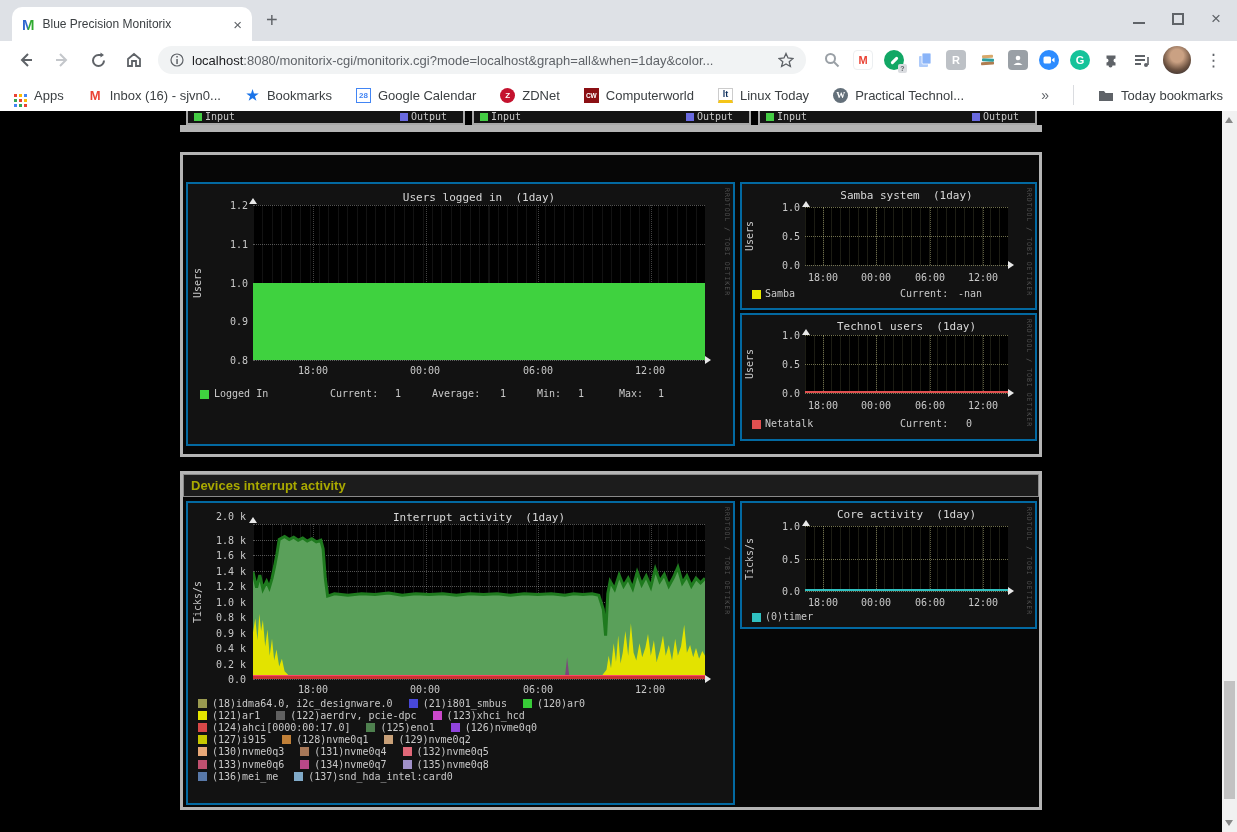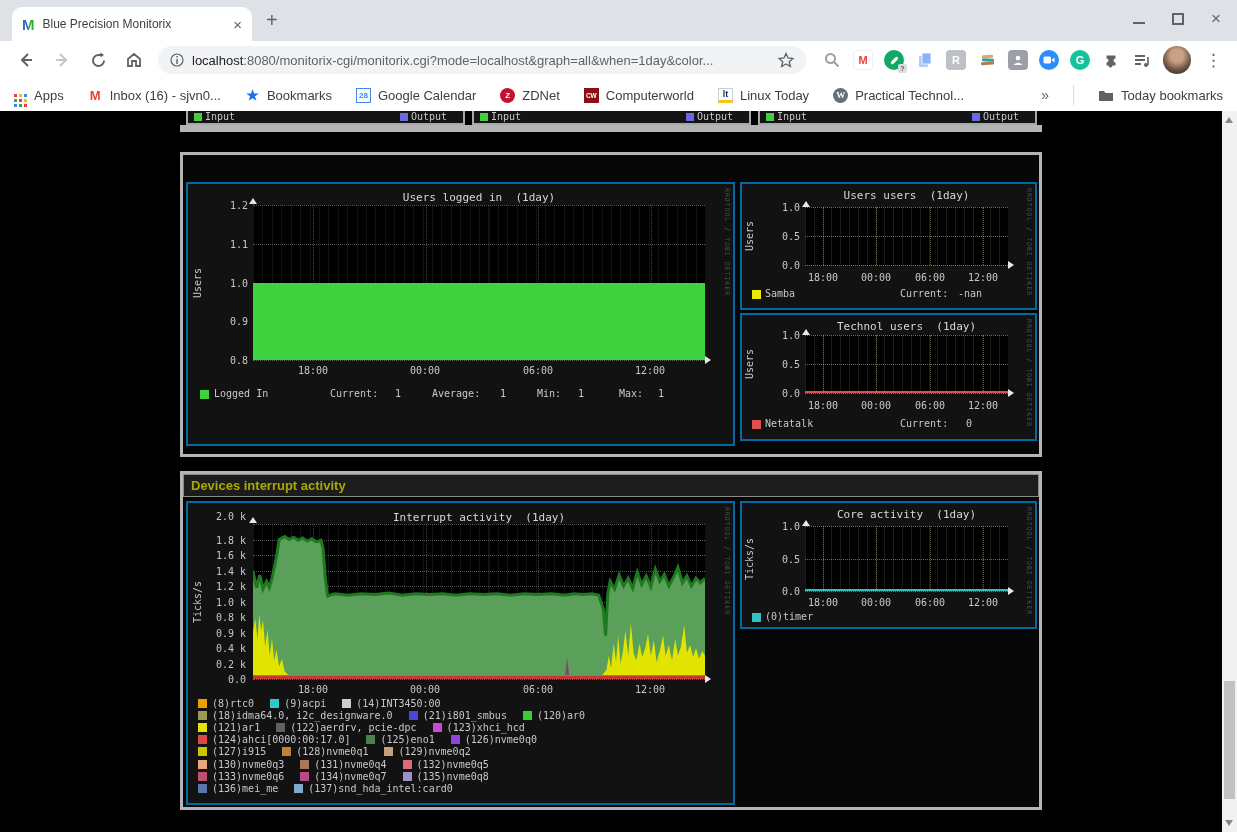--- a/index.html
+++ b/index.html
@@ -279,21 +279,21 @@
       <span class="glab" style="left:244px;top:204px">Average:</span>
       <span class="glab" style="left:312px;top:204px">1</span>
       <span class="glab" style="left:349px;top:204px">Min:</span>
       <span class="glab" style="left:390px;top:204px">1</span>
       <span class="glab" style="left:431px;top:204px">Max:</span>
       <span class="glab" style="left:470px;top:204px">1</span>
     </div>
 
     <div class="gpanel" style="left:557px;top:27px;width:297px;height:128px">
       <span class="wm">RRDTOOL / TOBI OETIKER</span>
-      <div class="gtitle" style="left:63px;top:5px;width:203px">Users users  (1day)</div>
+      <div class="gtitle" style="left:63px;top:5px;width:203px">Samba system  (1day)</div>
       <div class="plot plot-sm" style="left:63px;top:23px;width:203px;height:58px">
         <div class="hg hgo" style="top:0"></div>
           <div class="hg hgo" style="top:29px"></div>
           <div class="hg hgo" style="top:58px"></div>
         <div class="vg vgo" style="left:18px"></div>
           <div class="vg vgo" style="left:71.3px"></div>
           <div class="vg vgo" style="left:124.7px"></div>
           <div class="vg vgo" style="left:178px"></div>
       </div>
       <span class="upar" style="left:60px;top:17px"></span>
@@ -387,25 +387,20 @@
       <span class="yl" style="left:14px;top:140px">0.4 k</span>
       <span class="yl" style="left:14px;top:155.5px">0.2 k</span>
       <span class="yl" style="left:14px;top:171px">0.0</span>
       <span class="ylrot" style="left:4px;top:21px;height:155px">Ticks/s</span>
       <span class="xl" style="left:105px;top:181px">18:00</span>
       <span class="xl" style="left:217px;top:181px">00:00</span>
       <span class="xl" style="left:330px;top:181px">06:00</span>
       <span class="xl" style="left:442px;top:181px">12:00</span>
       <div class="ilegend">
         <div class="ilrow">
-          <span class="ilitem"><span class="swi" style="background: rgb(232, 160, 0);"></span><span>(8)rtc0</span></span>
-          <span class="ilitem"><span class="swi" style="background: rgb(48, 200, 200);"></span><span>(9)acpi</span></span>
-          <span class="ilitem"><span class="swi" style="background: rgb(204, 204, 204);"></span><span>(14)INT3450:00</span></span>
-        </div>
-        <div class="ilrow">
           <span class="ilitem"><span class="swi" style="background: rgb(154, 154, 80);"></span><span>(18)idma64.0, i2c_designware.0</span></span>
           <span class="ilitem"><span class="swi" style="background: rgb(72, 72, 216);"></span><span>(21)i801_smbus</span></span>
           <span class="ilitem"><span class="swi" style="background: rgb(56, 204, 56);"></span><span>(120)ar0</span></span>
         </div>
         <div class="ilrow">
           <span class="ilitem"><span class="swi" style="background: rgb(228, 228, 0);"></span><span>(121)ar1</span></span>
           <span class="ilitem"><span class="swi" style="background: rgb(96, 96, 96);"></span><span>(122)aerdrv, pcie-dpc</span></span>
           <span class="ilitem"><span class="swi" style="background: rgb(204, 72, 204);"></span><span>(123)xhci_hcd</span></span>
         </div>
         <div class="ilrow">

